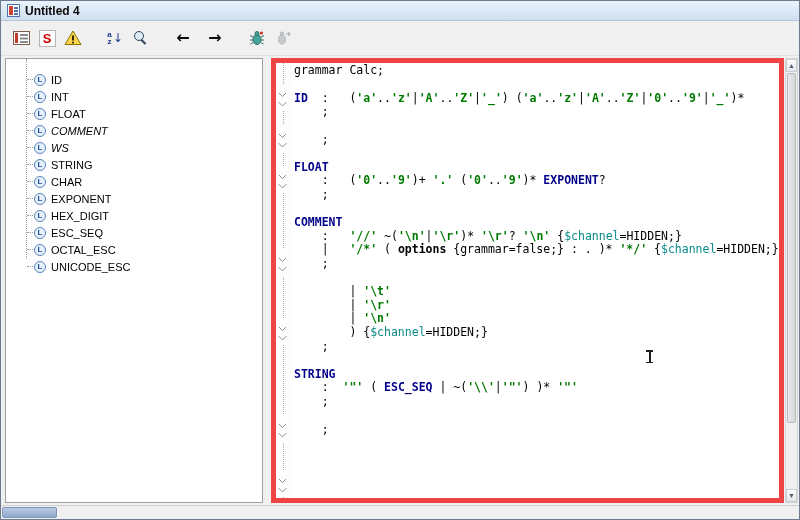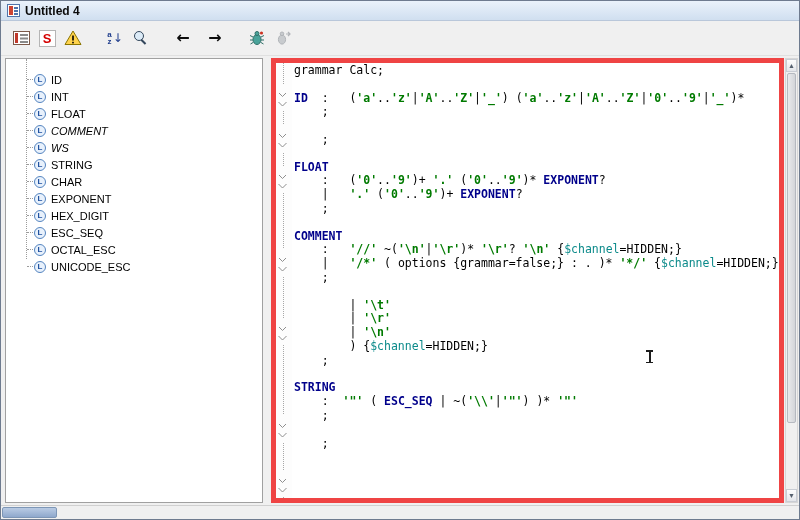--- a/index.html
+++ b/index.html
@@ -81,21 +81,21 @@
     padding:1px 0 0 2px; overflow:hidden;
     font-family:"DejaVu Sans Mono","Liberation Mono",monospace;
     font-size:11.5px;
   }
   .code-line { height:13.8px; line-height:13.8px; white-space:pre; }
   .code-line.hl { background:var(--highlight); }
   .seg-p { color:#000; }
   .seg-r { color:var(--rule); font-weight:bold; }
   .seg-l { color:var(--literal); font-weight:bold; }
   .seg-v { color:var(--actionvar);text-align:center; }
-  .seg-b { color:#000; font-weight:normal; }
+  .seg-b { color:#000; font-weight:bold; }
 
   
   .vscroll { position:absolute; right:1px; top:2px; bottom:2px; width:13px; background:#f0f0f0; border:1px solid #d6d6d6; }
   .vs-btn { position:absolute; left:0; right:0; height:13px; display:flex; align-items:center; justify-content:center;
             font-size:7px; color:#55606e; background:linear-gradient(#fdfdfd,#e4e6ea); border:1px solid #c9cdd4; }
   .vs-up { top:0; } .vs-down { bottom:0; }
   .vs-thumb { position:absolute; left:1px; right:1px; top:14px; height:350px;
               background:linear-gradient(90deg,#e9eaec,#d3d5d9); border:1px solid #b5b9c0; border-radius:2px; }
 
   .hscroll { position:absolute; left:0; right:0; bottom:0; height:14px; background:#f0f0f0; border-top:1px solid #d0d0d0; }
@@ -281,21 +281,20 @@
       <div class="code-area">
           <div class="code-line"><span class="seg-p">grammar Calc;</span></div>
           <div class="code-line">&nbsp;</div>
           <div class="code-line"><span class="seg-r">ID</span><span class="seg-p">  :   (</span><span class="seg-l">'a'</span><span class="seg-p">..</span><span class="seg-l">'z'</span><span class="seg-p">|</span><span class="seg-l">'A'</span><span class="seg-p">..</span><span class="seg-l">'Z'</span><span class="seg-p">|</span><span class="seg-l">'_'</span><span class="seg-p">) (</span><span class="seg-l">'a'</span><span class="seg-p">..</span><span class="seg-l">'z'</span><span class="seg-p">|</span><span class="seg-l">'A'</span><span class="seg-p">..</span><span class="seg-l">'Z'</span><span class="seg-p">|</span><span class="seg-l">'0'</span><span class="seg-p">..</span><span class="seg-l">'9'</span><span class="seg-p">|</span><span class="seg-l">'_'</span><span class="seg-p">)*</span></div>
           <div class="code-line"><span class="seg-p">    ;</span></div>
           <div class="code-line">&nbsp;</div>
           <div class="code-line"><span class="seg-p">    ;</span></div>
           <div class="code-line">&nbsp;</div>
           <div class="code-line"><span class="seg-r">FLOAT</span></div>
           <div class="code-line"><span class="seg-p">    :   (</span><span class="seg-l">'0'</span><span class="seg-p">..</span><span class="seg-l">'9'</span><span class="seg-p">)+ </span><span class="seg-l">'.'</span><span class="seg-p"> (</span><span class="seg-l">'0'</span><span class="seg-p">..</span><span class="seg-l">'9'</span><span class="seg-p">)* </span><span class="seg-r">EXPONENT</span><span class="seg-p">?</span></div>
-          <div class="code-line"><span class="seg-p">    |   </span><span class="seg-l">'.'</span><span class="seg-p"> (</span><span class="seg-l">'0'</span><span class="seg-p">..</span><span class="seg-l">'9'</span><span class="seg-p">)+ </span><span class="seg-r">EXPONENT</span><span class="seg-p">?</span></div>
           <div class="code-line"><span class="seg-p">    ;</span></div>
           <div class="code-line">&nbsp;</div>
           <div class="code-line"><span class="seg-r">COMMENT</span></div>
           <div class="code-line"><span class="seg-p">    :   </span><span class="seg-l">'//'</span><span class="seg-p"> ~(</span><span class="seg-l">'\n'</span><span class="seg-p">|</span><span class="seg-l">'\r'</span><span class="seg-p">)* </span><span class="seg-l">'\r'</span><span class="seg-p">? </span><span class="seg-l">'\n'</span><span class="seg-p"> {</span><span class="seg-v">$channel</span><span class="seg-p">=HIDDEN;}</span></div>
           <div class="code-line"><span class="seg-p">    |   </span><span class="seg-l">'/*'</span><span class="seg-p"> ( </span><span class="seg-b">options</span><span class="seg-p"> {grammar=false;} : . )* </span><span class="seg-l">'*/'</span><span class="seg-p"> {</span><span class="seg-v">$channel</span><span class="seg-p">=HIDDEN;}</span></div>
           <div class="code-line"><span class="seg-p">    ;</span></div>
           <div class="code-line">&nbsp;</div>
           <div class="code-line"><span class="seg-p">        | </span><span class="seg-l">'\t'</span></div>
           <div class="code-line"><span class="seg-p">        | </span><span class="seg-l">'\r'</span></div>
           <div class="code-line"><span class="seg-p">        | </span><span class="seg-l">'\n'</span></div>

